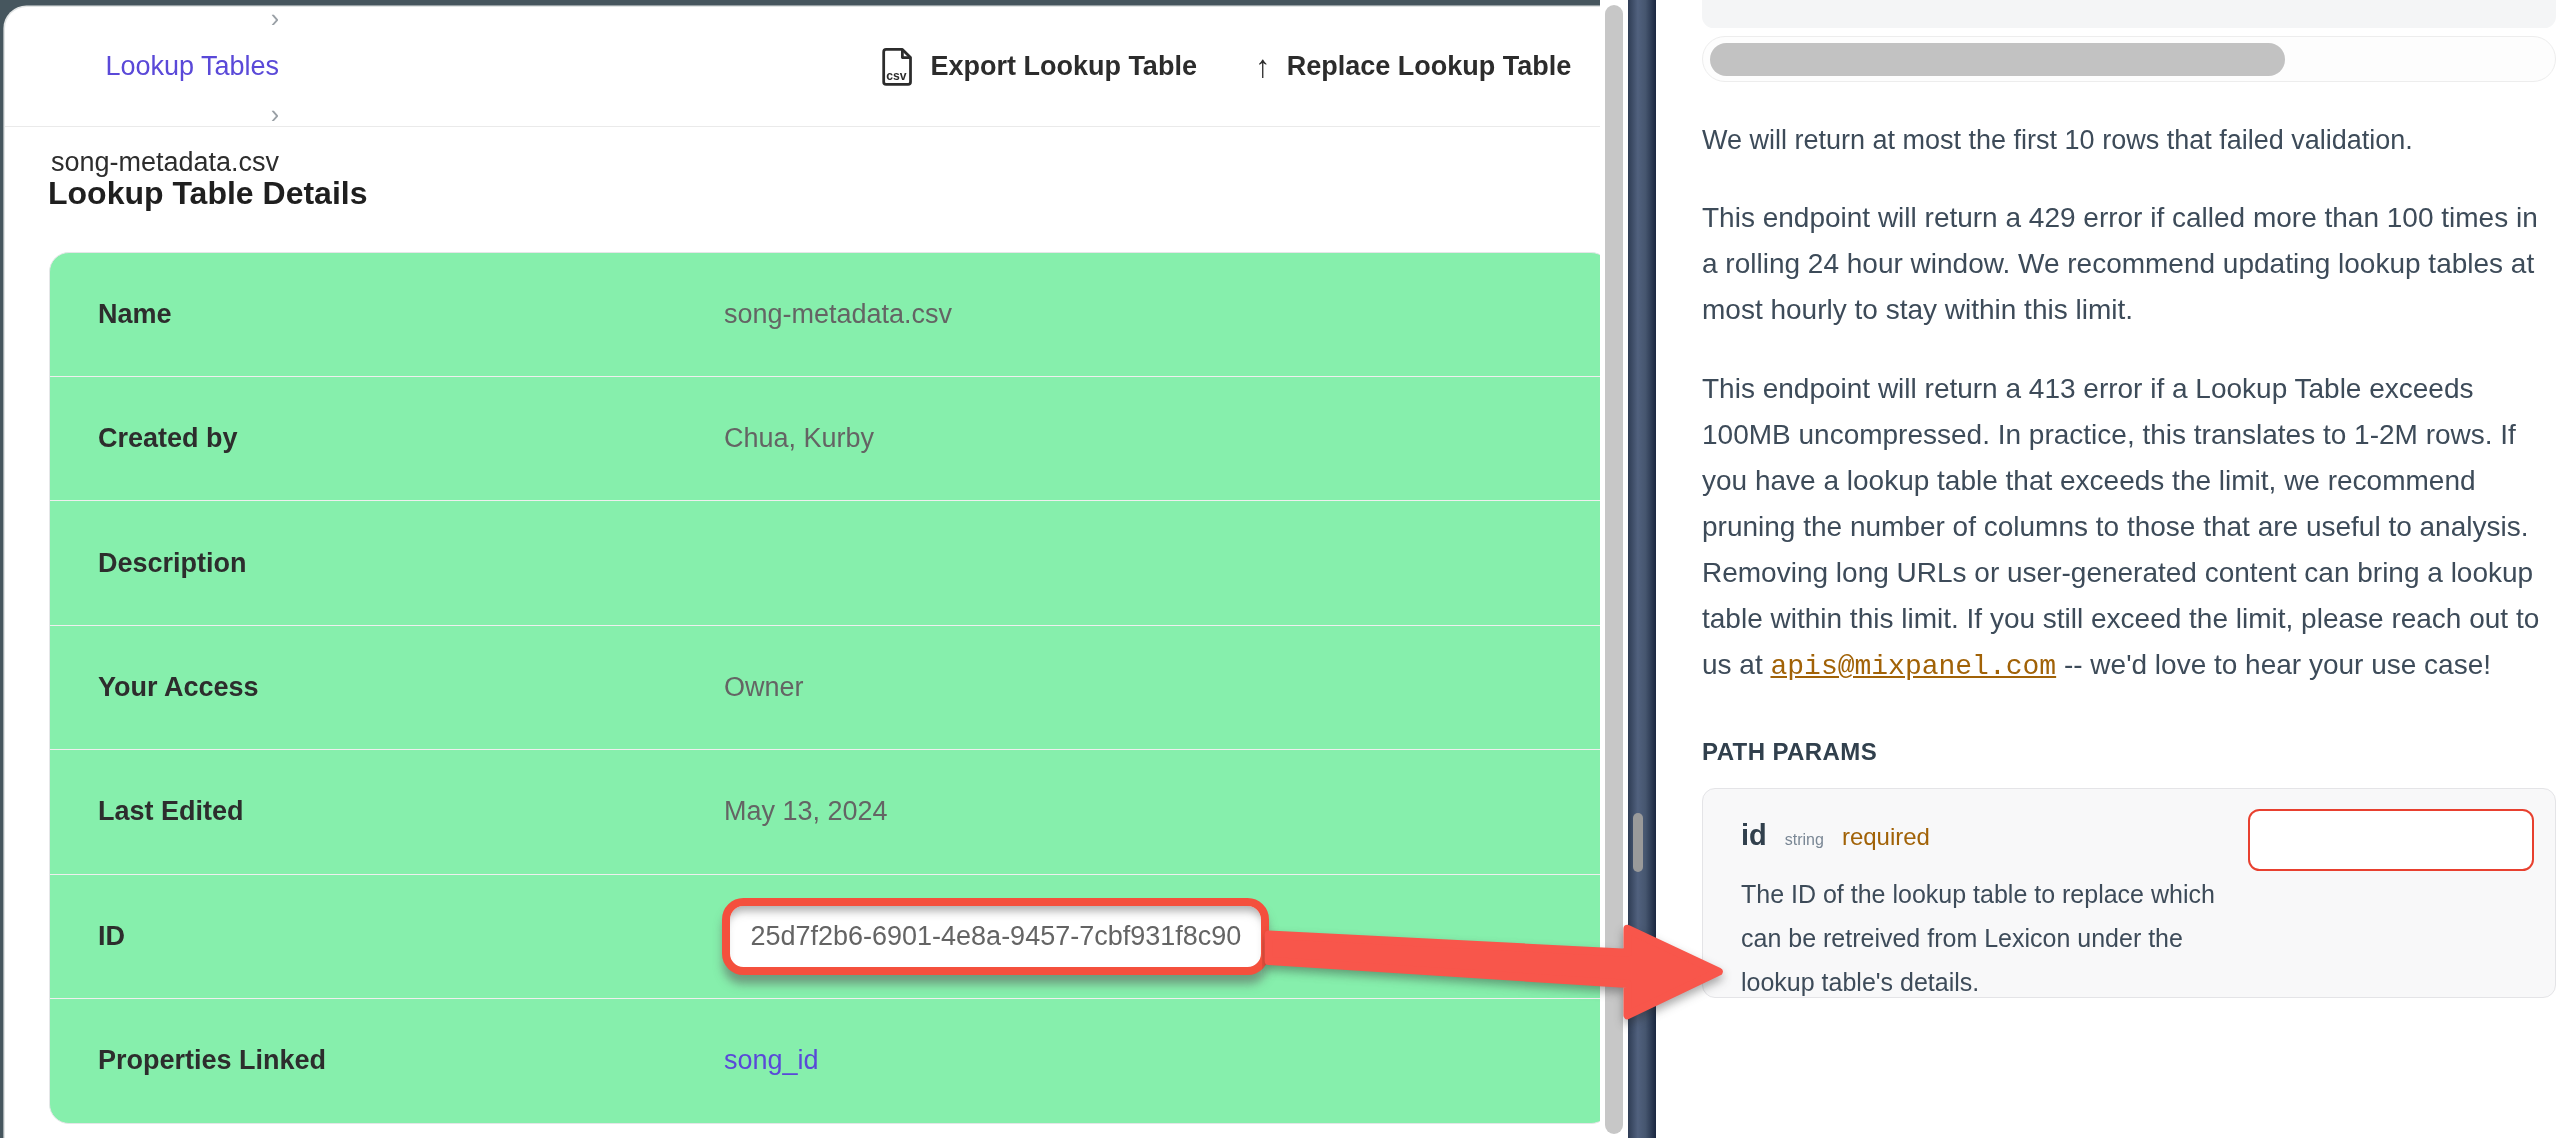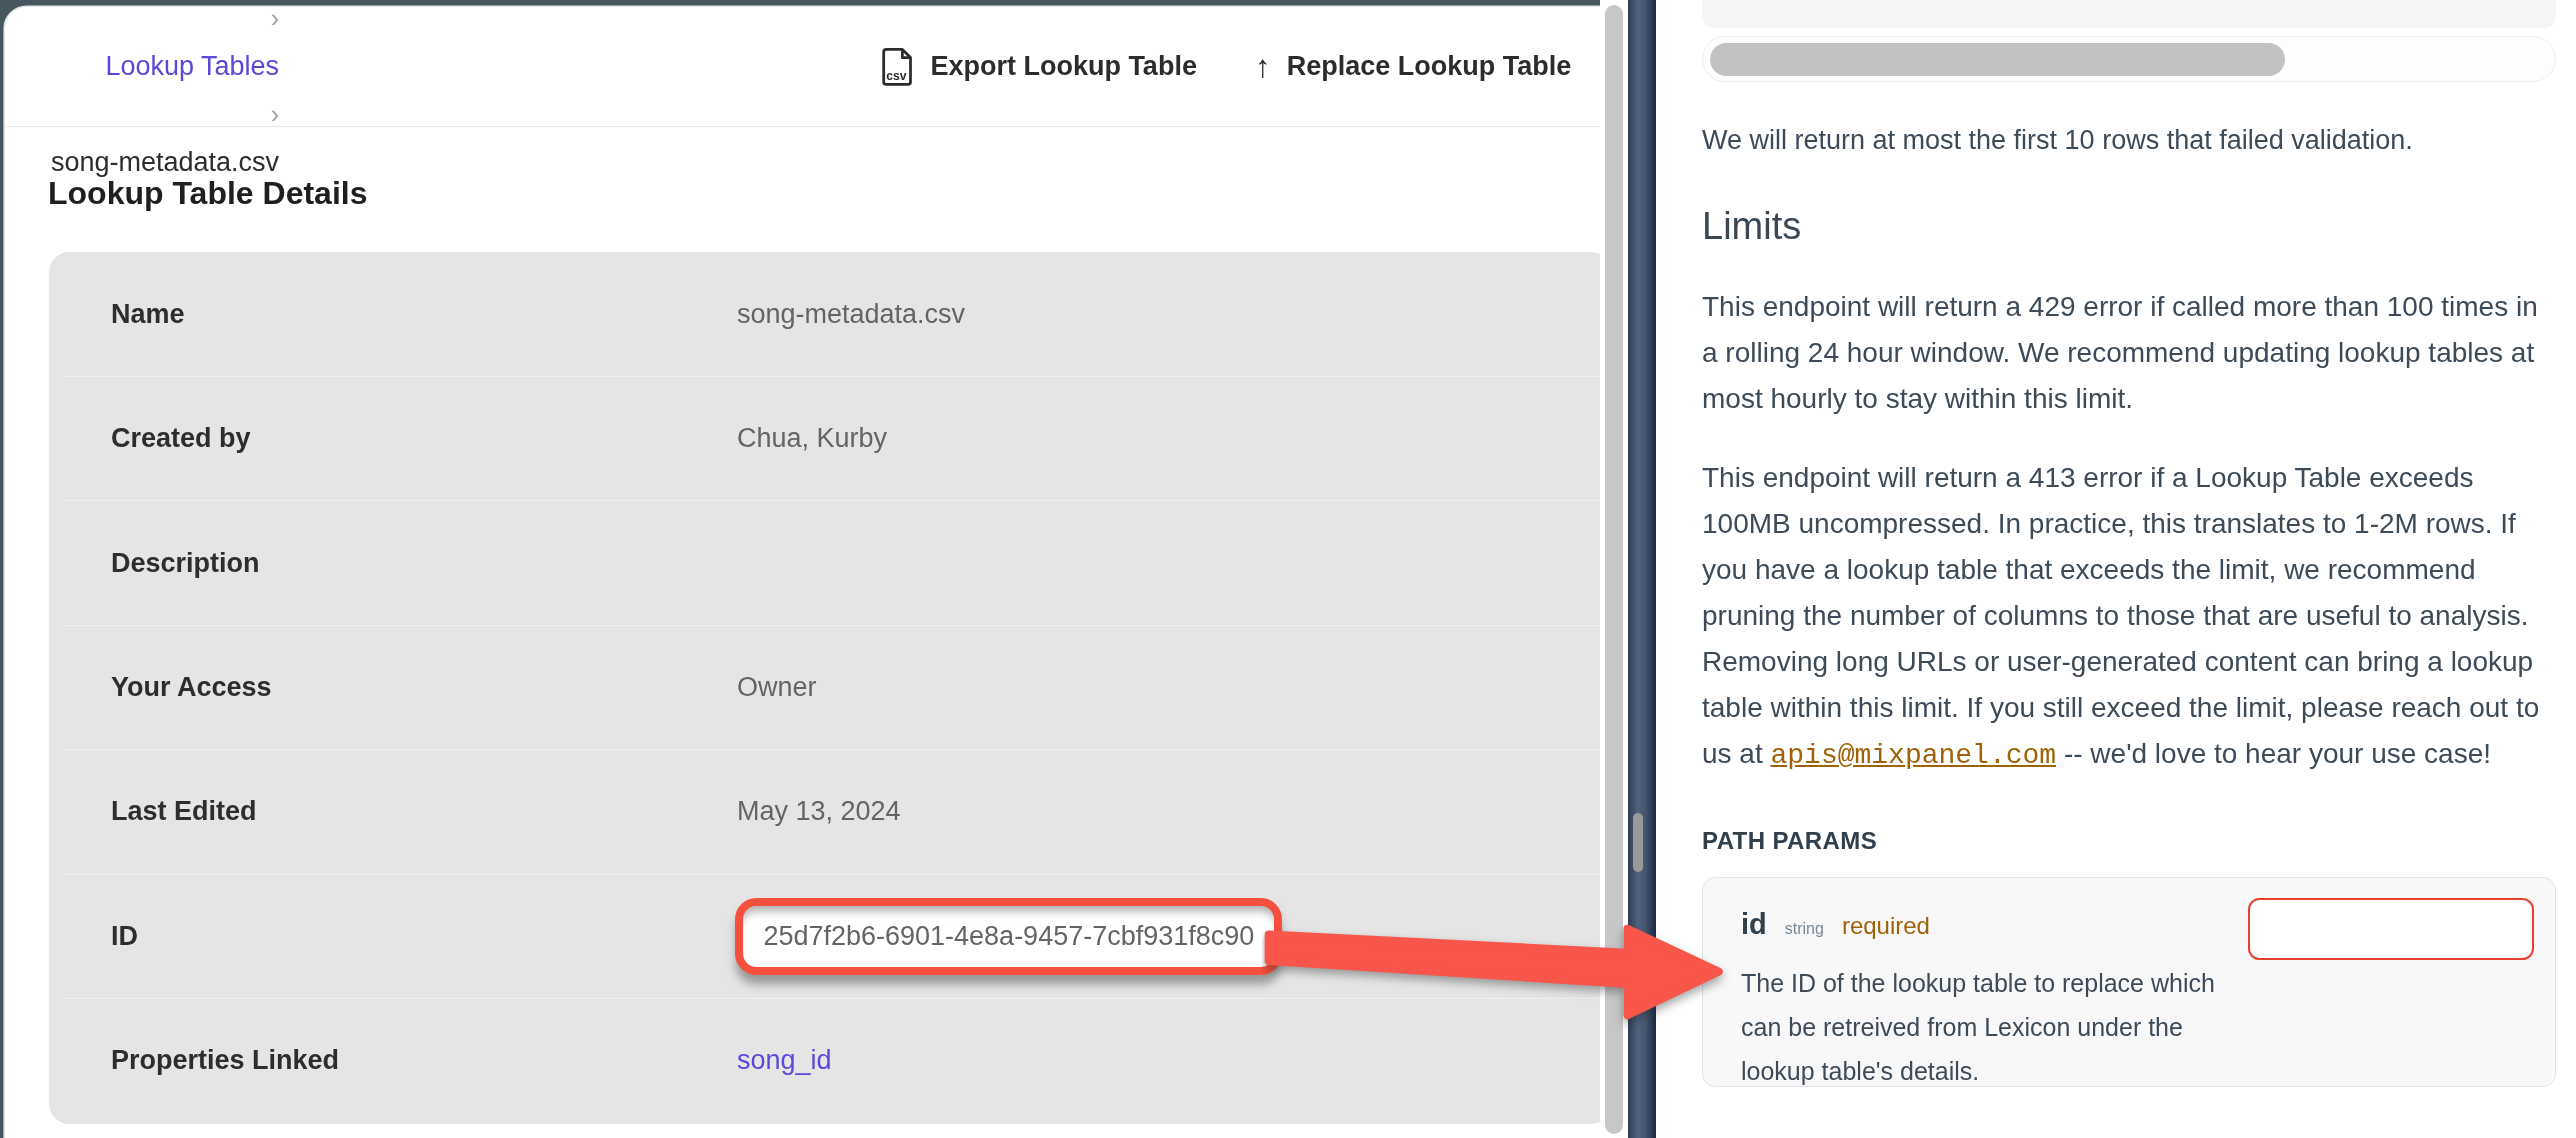--- a/index.html
+++ b/index.html
@@ -19,21 +19,21 @@
   .crumb-current{color:#2d2d2d;}
   .lt-toolbar{position:absolute;left:876px;top:0;height:120px;display:flex;align-items:center;gap:58px;white-space:nowrap;}
   .tool-btn{display:flex;align-items:center;gap:16.4px;font-size:27px;font-weight:600;color:#2c2c2c;cursor:pointer;justify-content:flex-end;}
   .up-arrow{font-size:31px;font-weight:600;color:#2c2c2c;}
 
   
   .section-title{position:absolute;left:43px;top:168px;font-size:32px;font-weight:700;color:#1f1f1f;}
 
   
   .details-card{position:absolute;left:44px;top:245px;width:1562px;height:872px;
-                border:1.6px solid #e5e6e8;border-radius:20px;background:#e5e5e5;display:flex;flex-direction:column;padding-left:13px;}
+                border:1.6px solid #e5e6e8;border-radius:20px;background:#86efac;display:flex;flex-direction:column;}
   .d-row{flex:1;display:flex;align-items:center;padding-left:48px;}
   .d-row + .d-row{border-top:1.6px solid #efefef;}
   .d-label{width:626px;font-size:27px;font-weight:600;color:#2d2d2d;flex:none;}
   .d-value{font-size:27px;color:#646464;}
   .d-link{font-size:27px;color:#5a49d8;cursor:pointer;}
 
   
   .red-box{display:inline-flex;align-items:center;justify-content:center;height:77px;padding:0 20px;
            margin-left:-1.6px;border:8.2px solid #f4503d;border-radius:21.4px;background:#fff;
            box-shadow:0 10px 10px -1.6px rgba(90,90,90,.55), inset 0 10px 8.2px -5px rgba(95,95,95,.5);}
@@ -167,21 +167,20 @@
     <div class="rp-content">
 
       <div class="code-remnant"></div>
 
       <div class="h-scrollbar">
         <div class="h-thumb"></div>
       </div>
 
       <div class="rp-intro">We will return at most the first 10 rows that failed validation.</div>
 
-      <div class="rp-h2">Limits</div>
 
       <div class="rp-para">This endpoint will return a 429 error if called more than 100 times in a rolling 24 hour window. We recommend updating lookup tables at most hourly to stay within this limit.</div>
 
       <div class="rp-para second"><span>This endpoint will return a 413 error if a Lookup Table exceeds 100MB uncompressed. In practice, this translates to 1-2M rows. If you have a lookup table that exceeds the limit, we recommend pruning the number of columns to those that are useful to analysis. Removing long URLs or user-generated content can bring a lookup table within this limit. If you still exceed the limit, please reach out to us at </span><span class="rp-link">apis@mixpanel.com</span><span> -- we'd love to hear your use case!</span></div>
 
       <div class="path-params">PATH PARAMS</div>
 
       <div class="param-card">
         <div class="param-head">
           <span class="param-name">id</span>

